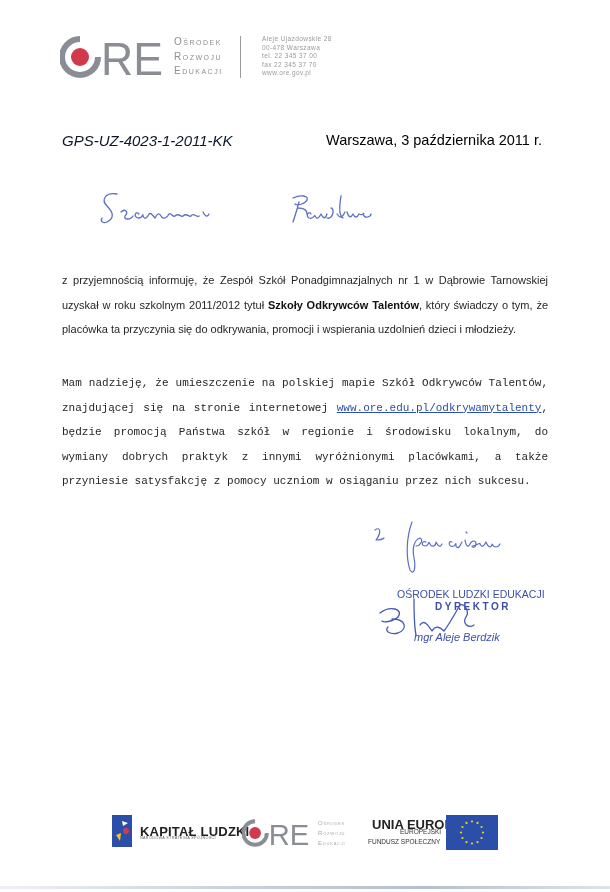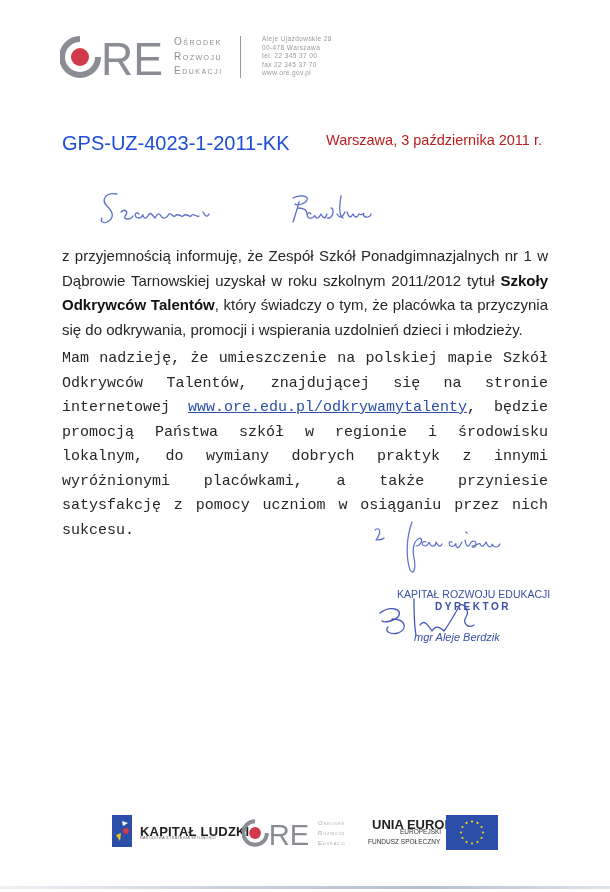--- a/index.html
+++ b/index.html
@@ -5,26 +5,26 @@
   html, body { margin:0; padding:0; background:#ffffff; }
   body { width:610px; height:892px; position:relative; overflow:hidden; font-family:"Liberation Sans", sans-serif; color:#1e1e1e; }
   .abs { position:absolute; }
 
   
   .ore-logo { left:60px; top:35px; width:104px; height:44px; }
   .ore-name { left:174px; top:35px; font-size:10px; letter-spacing:1.5px; color:#8e8e8e; line-height:14.5px; font-variant:small-caps; }
   .hdr-div { left:240px; top:36px; width:1px; height:42px; background:#9a9a9a; }
   .hdr-addr { left:262px; top:35px; font-size:6.5px; color:#9a9a9a; line-height:8.6px; letter-spacing:0.4px; }
 
-  .ref { left:62px; top:132px; font-size:20px; color:#1d4ed8; }
-  .date { right:68px; top:132px; font-size:14.5px; color:#b91c1c; }
+  .ref { left:62px; top:132px; font-size:15px; color:#0f172a;font-style:italic; }
+  .date { right:68px; top:132px; font-size:14.5px; color:#000000; }
 
   .salutation { left:95px; top:186px; width:320px; height:50px; }
 
-  .body { left:62px; width:486px; font-size:15px; line-height:24.5px; text-align:justify; color:#262626; }
+  .body { left:62px; width:486px; font-size:11px; line-height:24.5px; text-align:justify; color:#262626;margin-top:24px; }
   .p1 { top:244px; }
   .p2 { top:347px;font-family:Liberation Mono, monospace; }
   .body b { font-weight:bold; color:#111; }
   .link { color:#2c4fa8; text-decoration:underline; cursor:pointer; }
 
   .closing { left:368px; top:518px; width:180px; height:65px; }
   .stamp1 { left:397px; top:588px; font-size:10.5px; color:#3b4fa6; letter-spacing:0; }
   .stamp2 { left:435px; top:601px; font-size:10px; color:#3b4fa6; font-weight:bold; letter-spacing:2.5px; }
   .stamp3 { left:414px; top:631px; font-size:11px; color:#3b4fa6; font-style:italic; }
   .sign { left:370px; top:595px; width:110px; height:45px; }
@@ -89,21 +89,21 @@
 
 <svg class="abs closing" viewBox="0 0 180 65">
   <g fill="none" stroke="#5b6fc9" stroke-width="1.2" stroke-linecap="round" stroke-linejoin="round">
     <path d="M7 12 C12 8 14 14 8 22 C12 22 14 22 16 20"></path>
     <path d="M44 4 C38 20 38 40 42 52 C46 58 48 50 46 40 C44 30 46 22 52 20 C56 22 52 28 48 28"></path>
     <path d="M58 24 C54 22 52 28 58 28 C62 26 60 22 62 26 C64 30 68 28 68 24 C70 28 72 30 74 26"></path>
     <path d="M84 24 C80 22 80 30 86 28 C88 26 88 24 88 28 C90 32 92 28 94 24 M98 14 L99 15 M97 22 C98 28 100 30 102 26 C104 22 108 22 108 26 C108 30 104 30 104 28 C108 28 112 24 112 26 C114 30 116 28 118 24 C120 30 124 30 124 26 C126 30 130 30 132 26"></path>
   </g>
 </svg>
 
-<div class="abs stamp1">KAPITAŁ ROZWOJU EDUKACJI</div>
+<div class="abs stamp1">OŚRODEK LUDZKI EDUKACJI</div>
 <div class="abs stamp2">DYREKTOR</div>
 <svg class="abs sign" viewBox="0 0 110 45">
   <g fill="none" stroke="#4659b8" stroke-width="1.3" stroke-linecap="round" stroke-linejoin="round">
     <path d="M10 18 C20 10 34 14 28 22 C24 26 14 28 12 26 M22 24 C36 24 38 34 28 38 C20 40 14 36 18 32"></path>
     <path d="M44 4 C44 16 44 30 46 40"></path>
     <path d="M50 30 C54 24 58 30 62 36 C66 30 70 32 74 36 C80 28 84 20 90 10 C94 8 100 16 96 22 C92 28 98 34 104 30"></path>
   </g>
 </svg>
 <div class="abs stamp3">mgr Aleje Berdzik</div>
 

